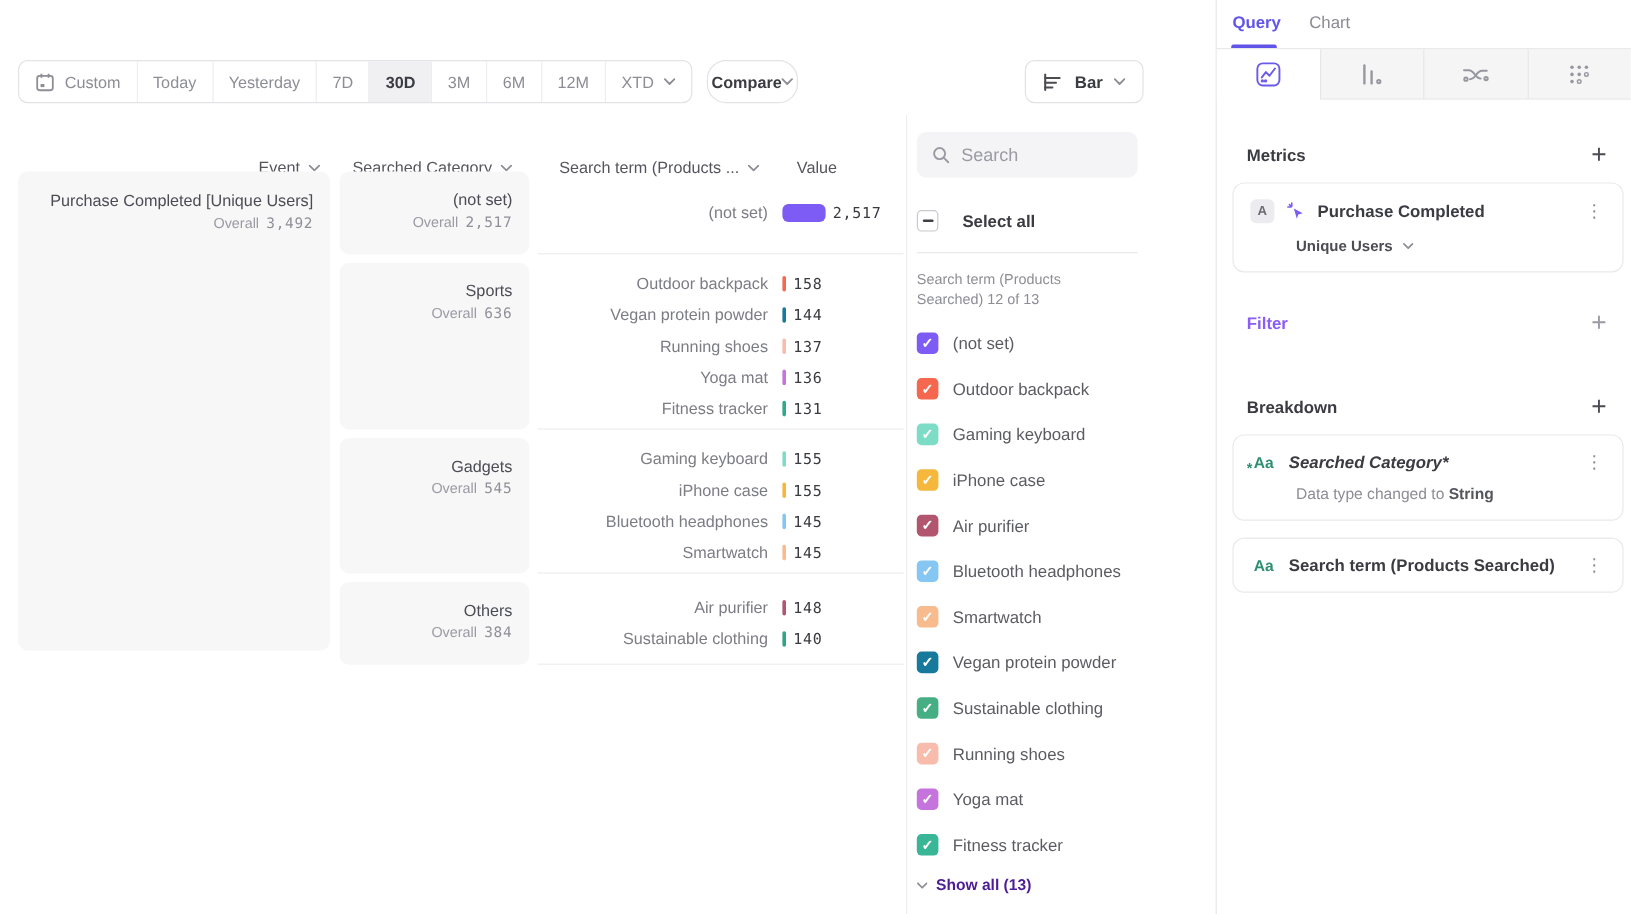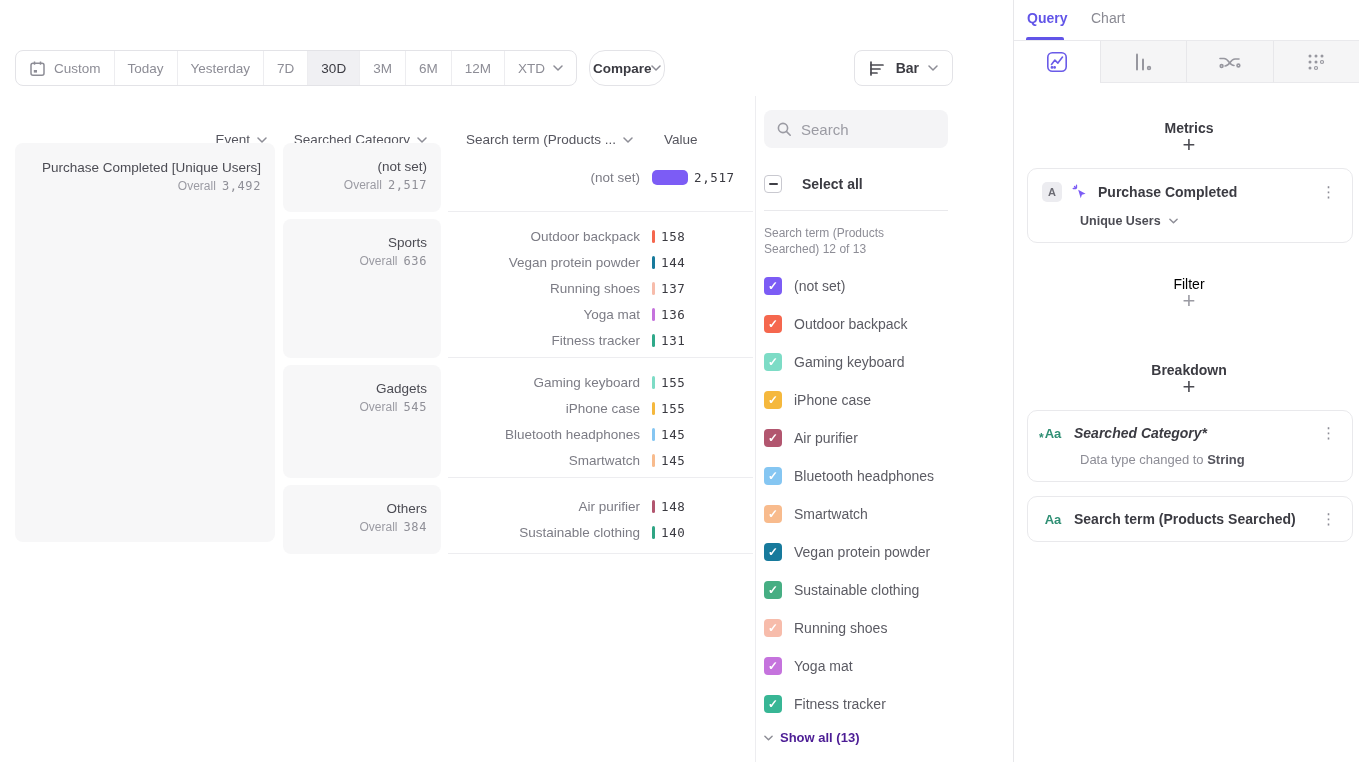--- a/index.html
+++ b/index.html
@@ -10,21 +10,21 @@
   
   .main { position:absolute; left:0; top:0; width:1013px; height:762px; }
 
   .toolbar { position:absolute; left:15px; top:50px; right:60px; height:36px;
     display:flex; align-items:stretch; }
   .date-seg { display:flex; align-items:stretch; border:1px solid #e3e3e7;
     border-radius:8px; overflow:hidden; background:#fff; }
   .seg-item { display:flex; align-items:center; gap:8px; padding:0 13px;
     font-size:13.5px; color:#8d8d96; cursor:pointer; white-space:nowrap; }
   .seg-item + .seg-item { border-left:1px solid #ededf0; }
-  .seg-item.selected { background:#f0f0f3; color:#3b3b42; font-weight:400; }
+  .seg-item.selected { background:#f0f0f3; color:#3b3b42; font-weight:700; }
   .compare-btn { margin-left:12px; display:flex; align-items:center; gap:0;
     border:1px solid #e3e3e7; border-radius:16px; background:#fff; padding:0 3px;
     font-size:13.5px; font-weight:700; color:#3b3b42; }
   .chart-type { margin-left:auto; display:flex; align-items:center; gap:9px;
     border:1px solid #e3e3e7; border-radius:8px; background:#fff; padding:0 14px;
     font-size:14px; font-weight:700; color:#3b3b42; }
   .chev { display:inline-block; color:#8d8d96; }
 
   .col-headers { position:absolute; top:132px; left:0; right:0; height:18px;
     font-size:13.5px; color:#55555e; }
@@ -88,23 +88,23 @@
   .qtab.active { color:#6154e8; font-weight:700; }
   .qtab-underline { position:absolute; left:12px; bottom:0; width:38px; height:3px;
     background:#6154e8; border-radius:2px 2px 0 0; }
   .icon-tabs { display:flex; height:42px; }
   .itab { flex:1; display:flex; align-items:center; justify-content:center;
     background:#f5f5f6; border-bottom:1px solid #e9e9ec; cursor:pointer; }
   .itab + .itab { border-left:1px solid #e7e7ea; }
   .itab.active { background:#fff; border-bottom:1px solid transparent; }
 
   .sect { display:flex; align-items:center; justify-content:space-between;
-    padding:0 20px 0 25px;flex-direction:column; }
+    padding:0 20px 0 25px; }
   .sect-title { font-size:14px; font-weight:700; color:#3b3b42; }
-  .sect-title.gray { color:#000000; font-weight:400; }
+  .sect-title.gray { color:#8b5cf6; font-weight:700; }
   .plus { font-size:22px; font-weight:400; color:#4b4b52; line-height:18px; cursor:pointer; }
   .plus.gray { color:#9b9ba3; }
   .sect.metrics { margin-top:37px; }
   .sect.filter { margin-top:33px; }
   .sect.breakdown { margin-top:52px; }
 
   .card { margin:14px 6px 0 13px; border:1px solid #e9e9ec; border-radius:10px;
     padding:13px 14px; background:#fff; }
   .card-row { display:flex; align-items:center; gap:10px; }
   .badge-a { width:20px; height:20px; border-radius:5px; background:#ececf0;

